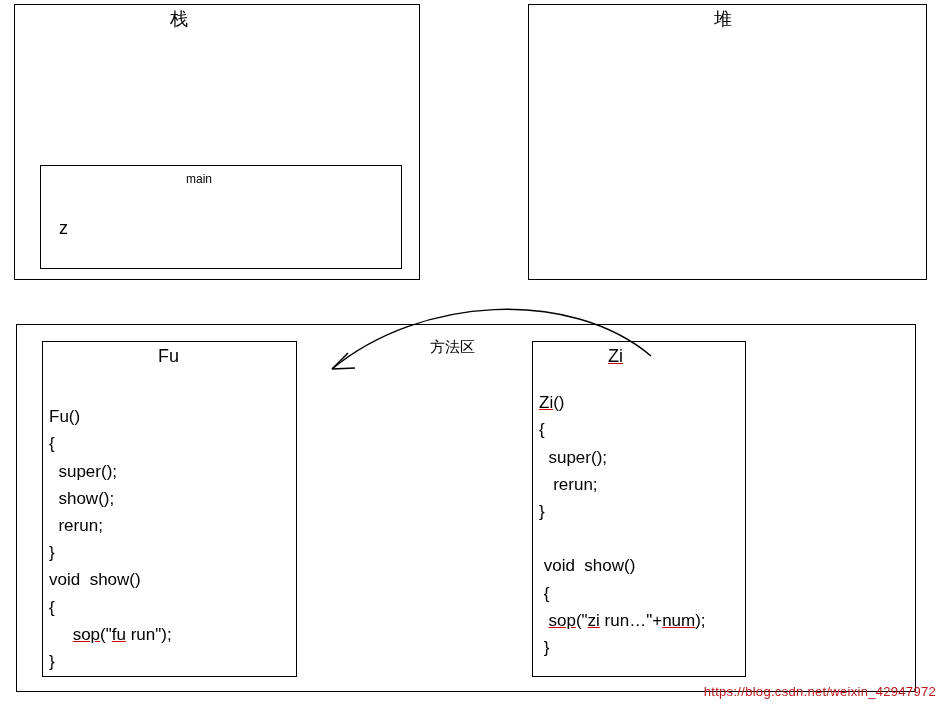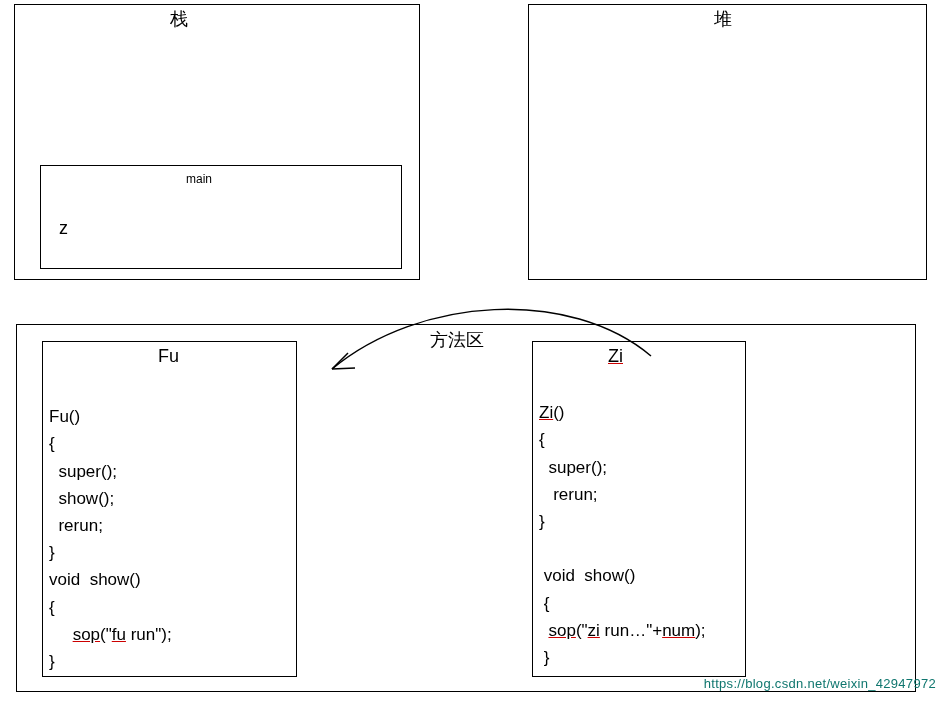--- a/index.html
+++ b/index.html
@@ -25,23 +25,23 @@
     .zi-label { text-decoration: underline; text-decoration-color: #c00; }
     .codeblock {
       position: absolute;
       line-height: 1.6;
       white-space: pre;
     }
     .red-underline { text-decoration: underline; text-decoration-color: #c00; }
     .watermark {
       position: absolute;
       right: 8px;
-      bottom: 16px;
+      bottom: 8px;
       font-size: 13px;
-      color: #0f766e;
+      color: #b91c1c;
       letter-spacing: 0.3px;
     }
     svg.arrow {
       position: absolute;
       pointer-events: none;
       overflow: visible;
     }
   </style>
 </head>
 <body>
@@ -53,21 +53,21 @@
 <div class="box" style="left:40px; top:165px; width:362px; height:104px;">
   <div class="label-top" style="left:145px; top:6px; font-size:12px;">main</div>
   <div style="position:absolute; left:18px; top:52px; font-size:18px;">z</div>
 </div>
 
 <div class="box" style="left:528px; top:4px; width:399px; height:276px;">
   <div class="label-top" style="left:185px;">堆</div>
 </div>
 
 <div class="box" style="left:16px; top:324px; width:900px; height:368px;">
-  <div style="position:absolute; left:413px; top:3px; font-size:18px;">方法区</div>
+  <div style="position:absolute; left:413px; top:13px; font-size:15px;">方法区</div>
   <div style="position:absolute; left:632px; top:20px; font-size:18px;">super</div>
 </div>
 
 <div class="box" style="left:42px; top:341px; width:255px; height:336px;">
   <div class="label-top" style="left:115px; top:4px;">Fu</div>
   <div class="codeblock" style="left:6px; top:34px;">
 <span>Fu()</span>
 <span>{</span>
 <span>  super();</span>
 <span>  show();</span>
@@ -75,21 +75,21 @@
 <span>}</span>
 <span>void  show()</span>
 <span>{</span>
 <span>     <span class="red-underline">sop</span>("<span class="red-underline">fu</span> run");</span>
 <span>}</span>
   </div>
 </div>
 
 <div class="box" style="left:532px; top:341px; width:214px; height:336px;">
   <div class="label-top zi-label" style="left:75px; top:4px;">Zi</div>
-  <div class="codeblock" style="left:6px; top:30px;">
+  <div class="codeblock" style="left:6px; top:20px;">
 <span><span class="red-underline">Zi</span>()</span>
 <span>{</span>
 <span>  super();</span>
 <span>   rerun;</span>
 <span>}</span>
 <span></span>
 <span> void  show()</span>
 <span> {</span>
 <span>  <span class="red-underline">sop</span>("<span class="red-underline">zi</span> run…"+<span class="red-underline">num</span>);</span>
 <span> }</span>

